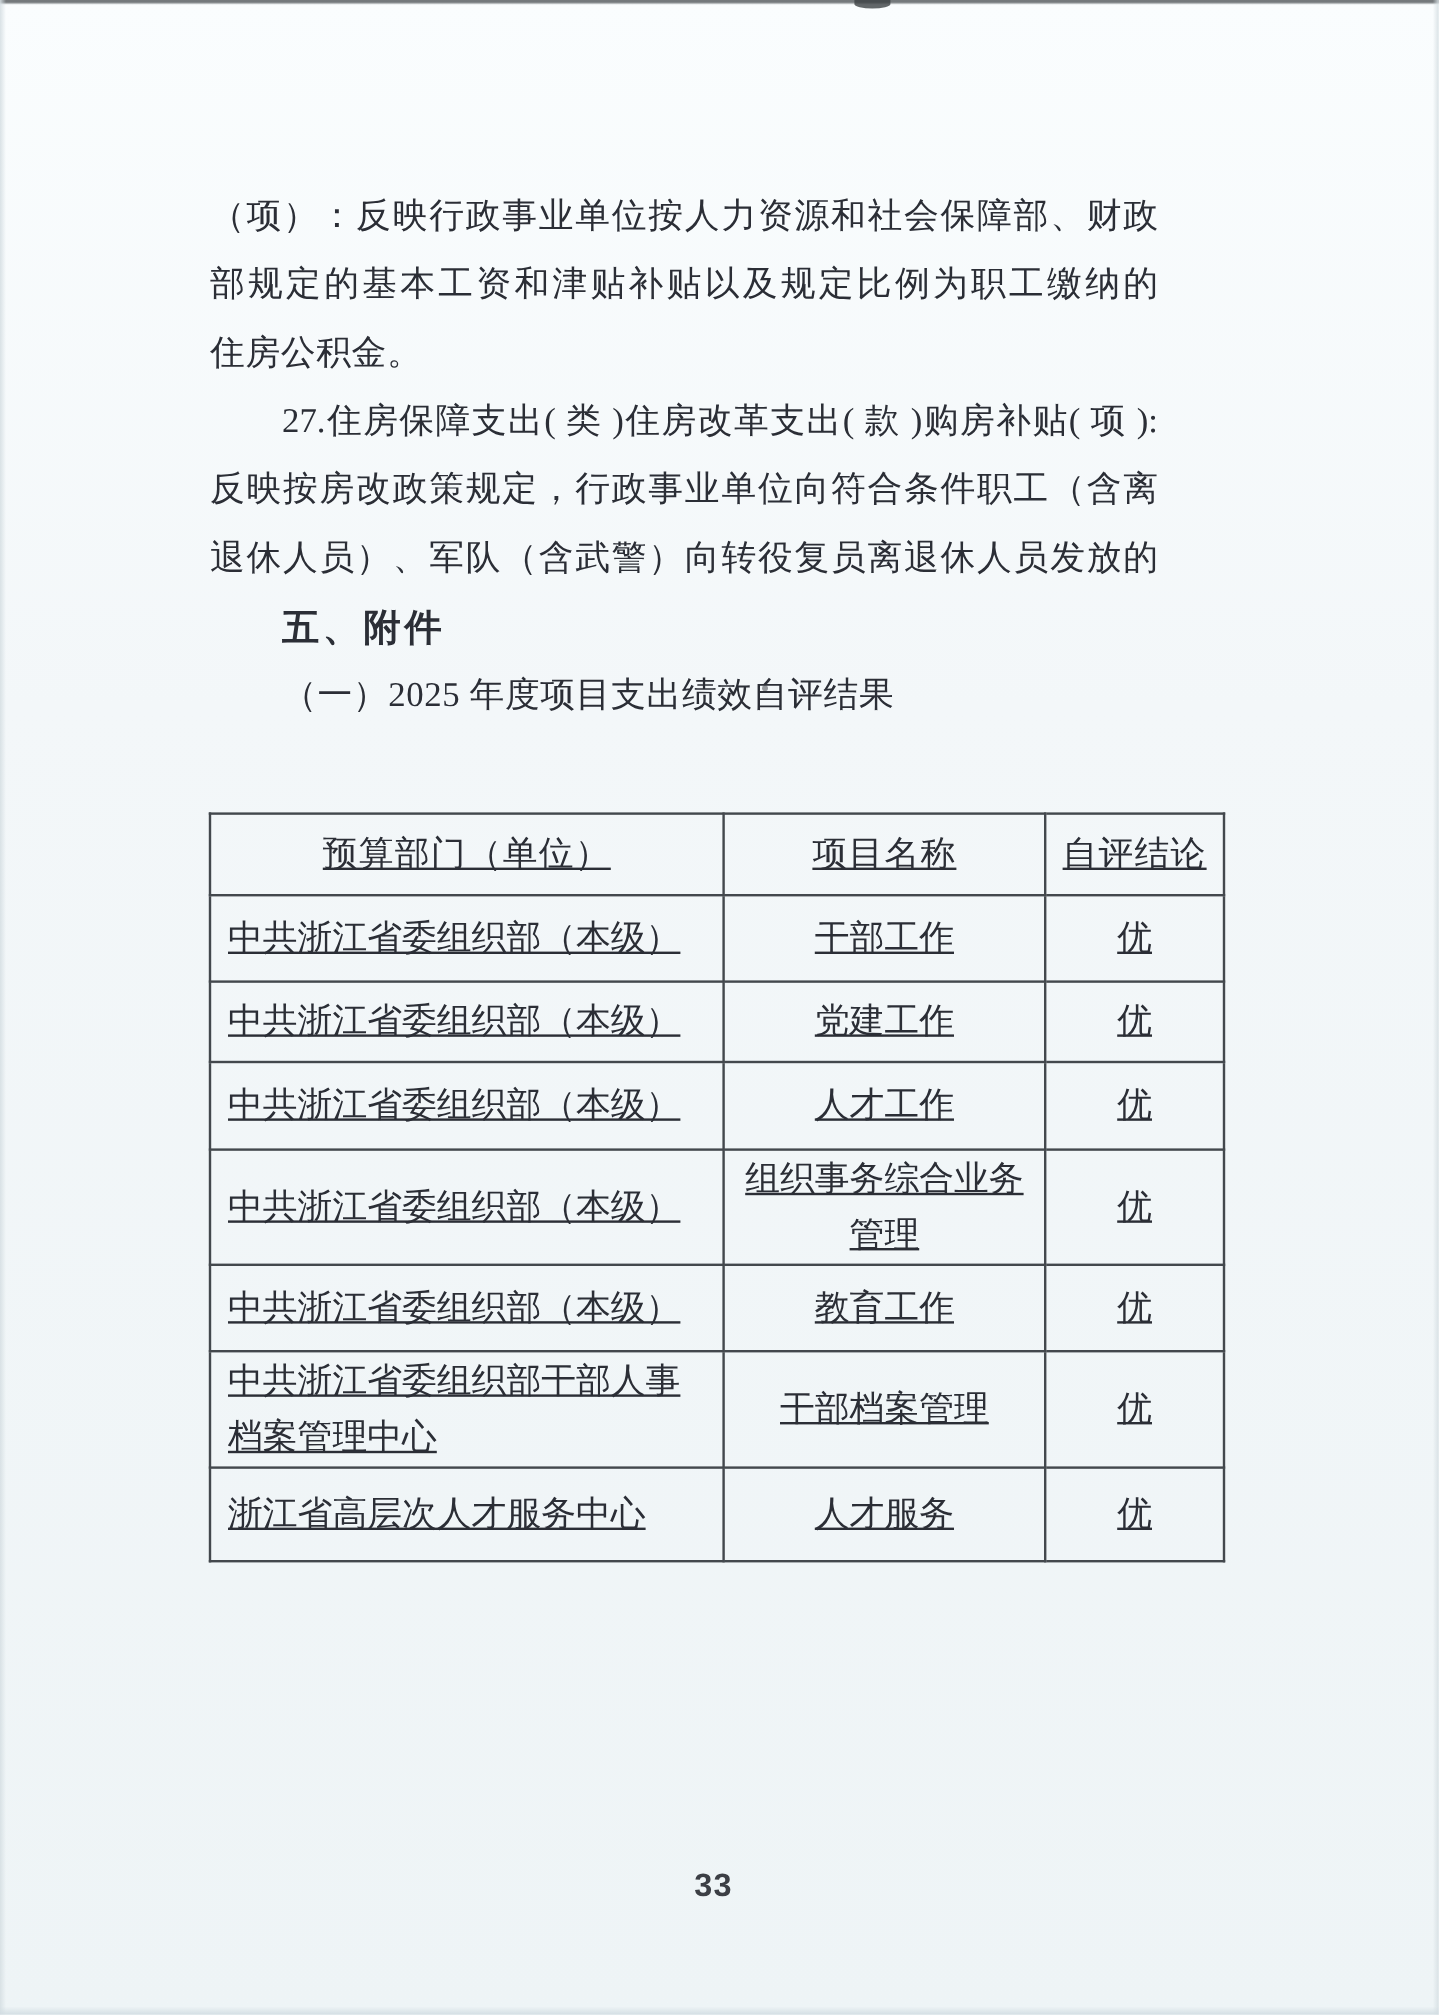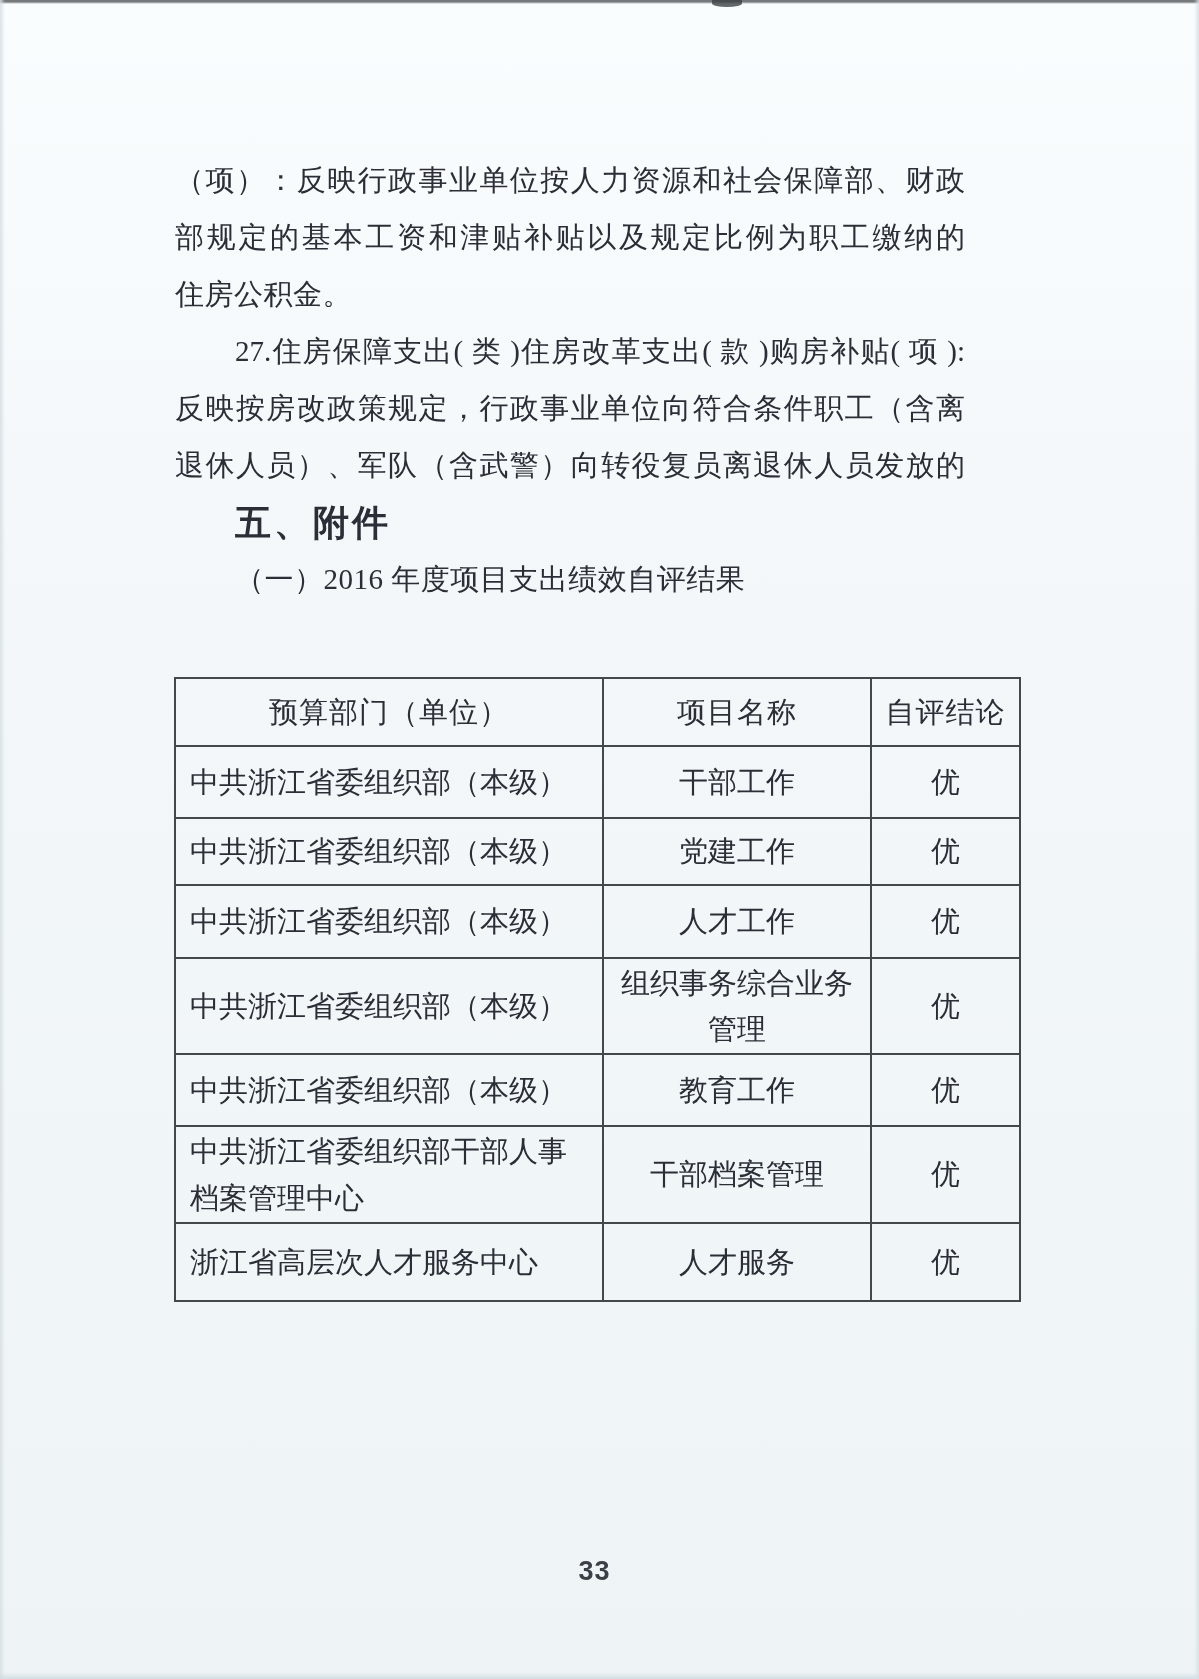--- a/index.html
+++ b/index.html
@@ -58,21 +58,21 @@
   .just {
     white-space: normal;
     text-align: justify;
     text-align-last: justify;
     letter-spacing: 0;
   }
   .indent { padding-left: 60px; }
   .heading {
     font-family: "Liberation Sans", "DejaVu Sans", sans-serif;
     font-weight: 700;
-    font-size: 36px;
+    font-size: 31px;
     letter-spacing: 3px;
   }
 
   
   .eval-table {
     position: absolute; left: 174px; top: 677px;
     width: 845px;
     border-collapse: collapse;
     table-layout: fixed;
     font-size: 29px;
@@ -82,20 +82,21 @@
   .eval-table col.c1 { width: 428px; }
   .eval-table col.c2 { width: 268px; }
   .eval-table col.c3 { width: 149px; }
   .eval-table th, .eval-table td {
     border: 2px solid #43484d;
     font-weight: 400;
     line-height: 1.6;
     padding: 0 12px;
     vertical-align: middle;
     overflow: hidden;
+    text-decoration: underline;
   }
   .eval-table th { text-align: center; letter-spacing: 1px; }
   .eval-table td.dept { text-align: left; padding-left: 14px; }
   .eval-table td.project, .eval-table td.result { text-align: center; }
   .eval-table thead tr { height: 68px; }
   .eval-table tbody tr:nth-child(1) { height: 72px; }
   .eval-table tbody tr:nth-child(2) { height: 67px; }
   .eval-table tbody tr:nth-child(3) { height: 73px; }
   .eval-table tbody tr:nth-child(4) { height: 96px; }
   .eval-table tbody tr:nth-child(5) { height: 72px; }
@@ -124,21 +125,21 @@
   <div class="speck"></div>
 
   <div class="text-block">
     <div class="line just">（项）：反映行政事业单位按人力资源和社会保障部、财政</div>
     <div class="line just">部规定的基本工资和津贴补贴以及规定比例为职工缴纳的</div>
     <div class="line">住房公积金。</div>
     <div class="line just indent">27.住房保障支出( 类 )住房改革支出( 款 )购房补贴( 项 ):</div>
     <div class="line just">反映按房改政策规定，行政事业单位向符合条件职工（含离</div>
     <div class="line just">退休人员）、军队（含武警）向转役复员离退休人员发放的</div>
     <div class="line heading indent">五、附件</div>
-    <div class="line indent">（一）2016 年度项目支出绩效自评结果</div>
+    <div class="line indent">（一）2025 年度项目支出绩效自评结果</div>
   </div>
 
   <table class="eval-table">
     <colgroup>
         <col class="c1">
         <col class="c2">
         <col class="c3">
       </colgroup>
     <thead>
       <tr>

